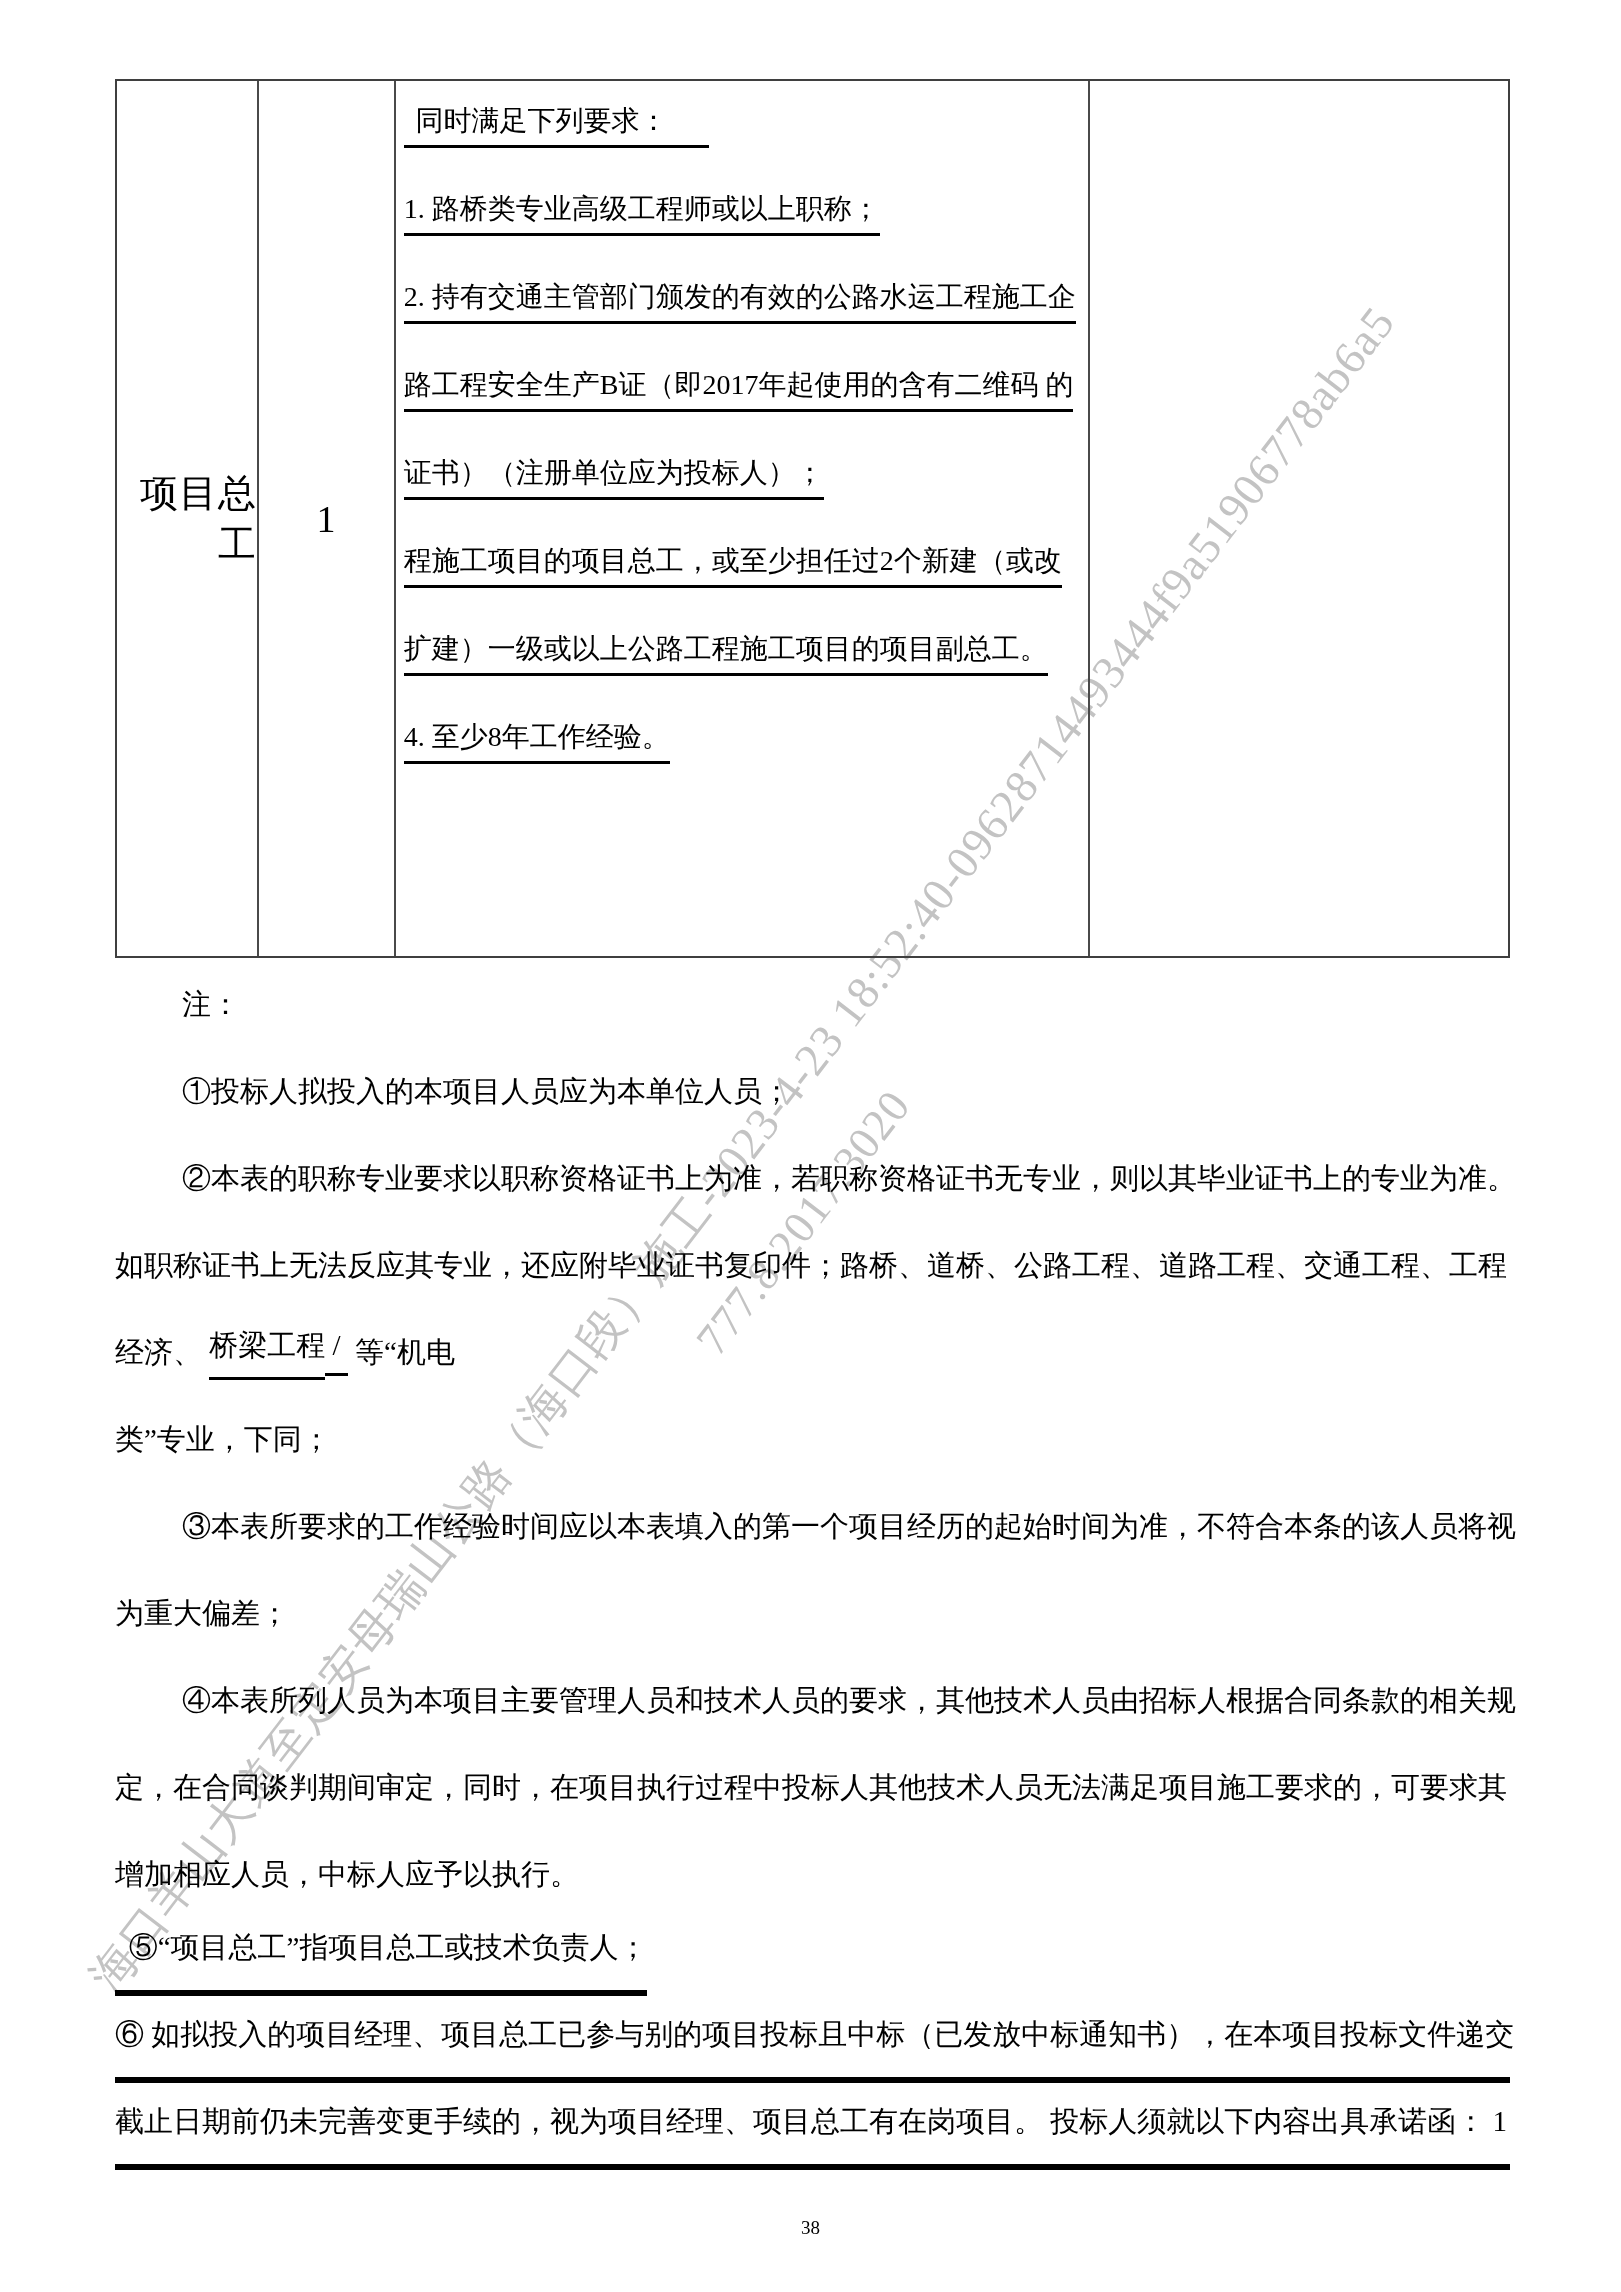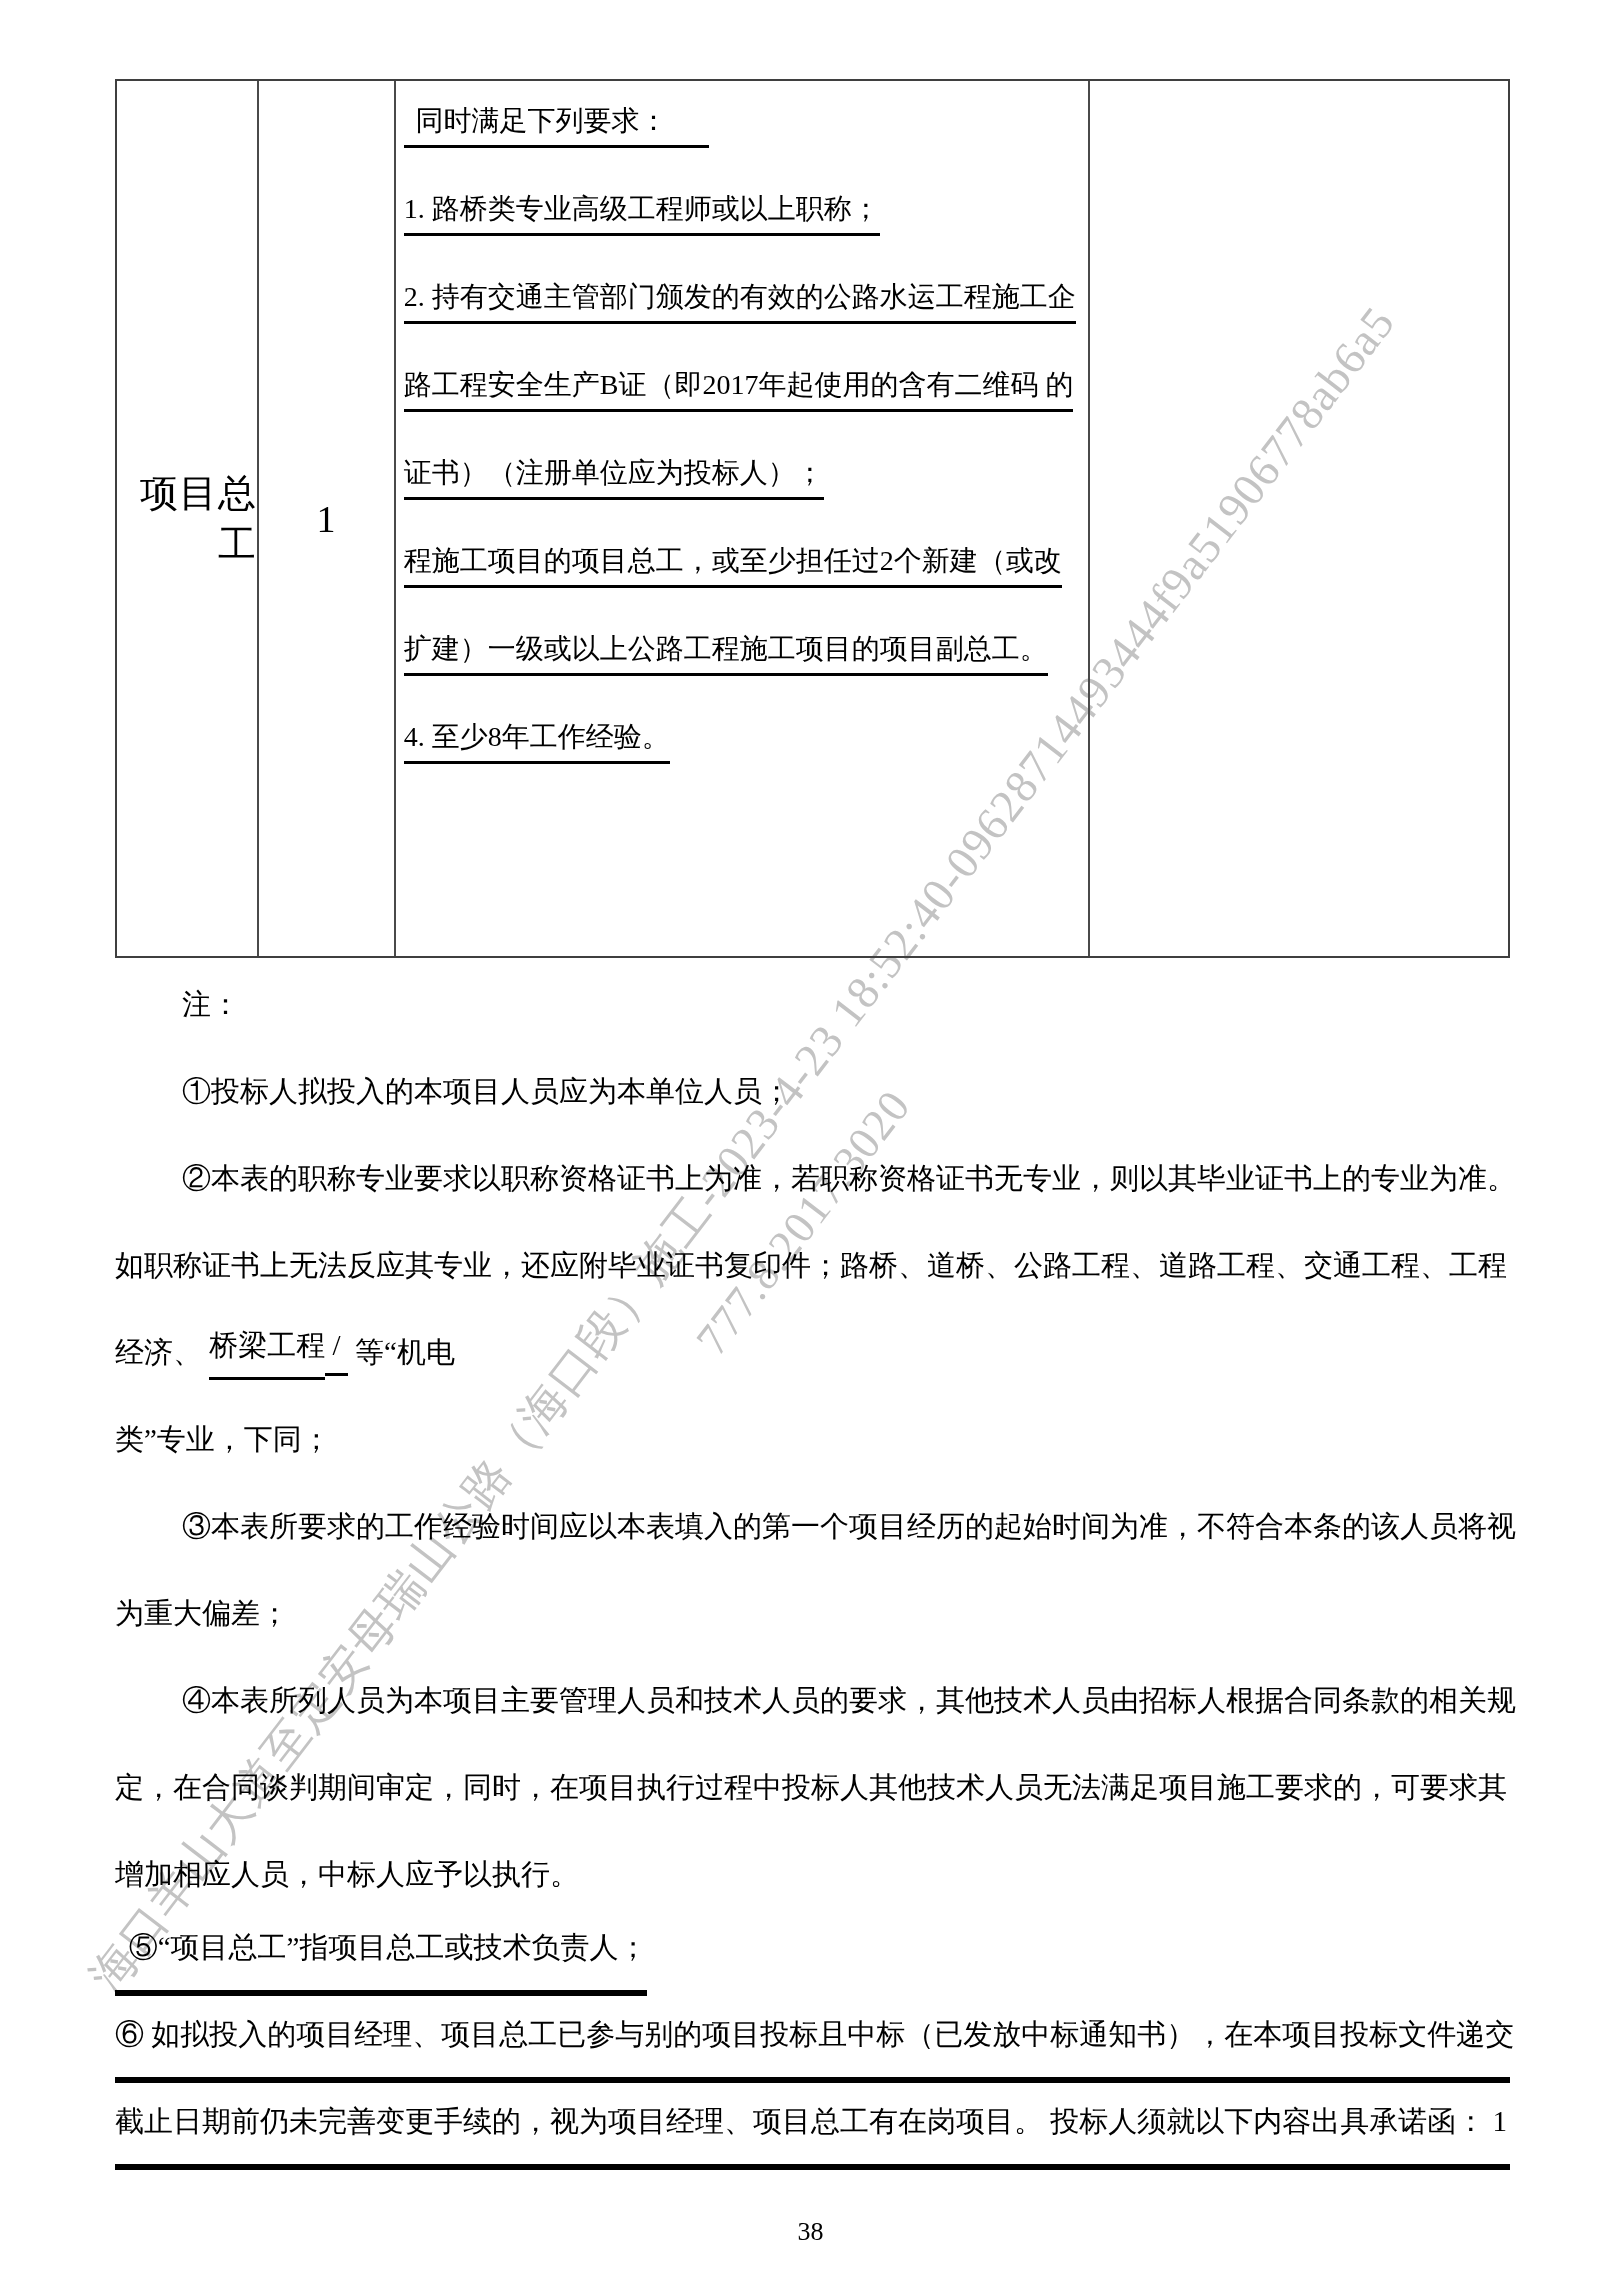--- a/index.html
+++ b/index.html
@@ -55,21 +55,21 @@
   }
   .note-line .ind{padding-left:67px;}
   .note-line .ind-sm{padding-left:13.7px;}
   .u4{border-bottom:3.9px solid #000;padding-bottom:11px;}
   .u-thick{border-bottom:6.9px solid #000;padding-bottom:22px;}
   .u-block{display:block;width:100%;}
   .seg{white-space:pre;}
   
   .pageno{
     position:absolute;left:0;right:0;top:2217px;
-    text-align:center;font-size:26px;z-index:2;
+    text-align:center;font-size:19px;z-index:2;
   }
 </style>
 </head>
 <body>
 
 <div class="page">
 
   <div class="wm wm1">海口羊山大道至定安母瑞山公路（海口段）施工-2023-4-23 18:52:40-09628714493444f9a51906778ab6a5</div>
   <div class="wm wm2">777.8.2017.3020</div>
 

